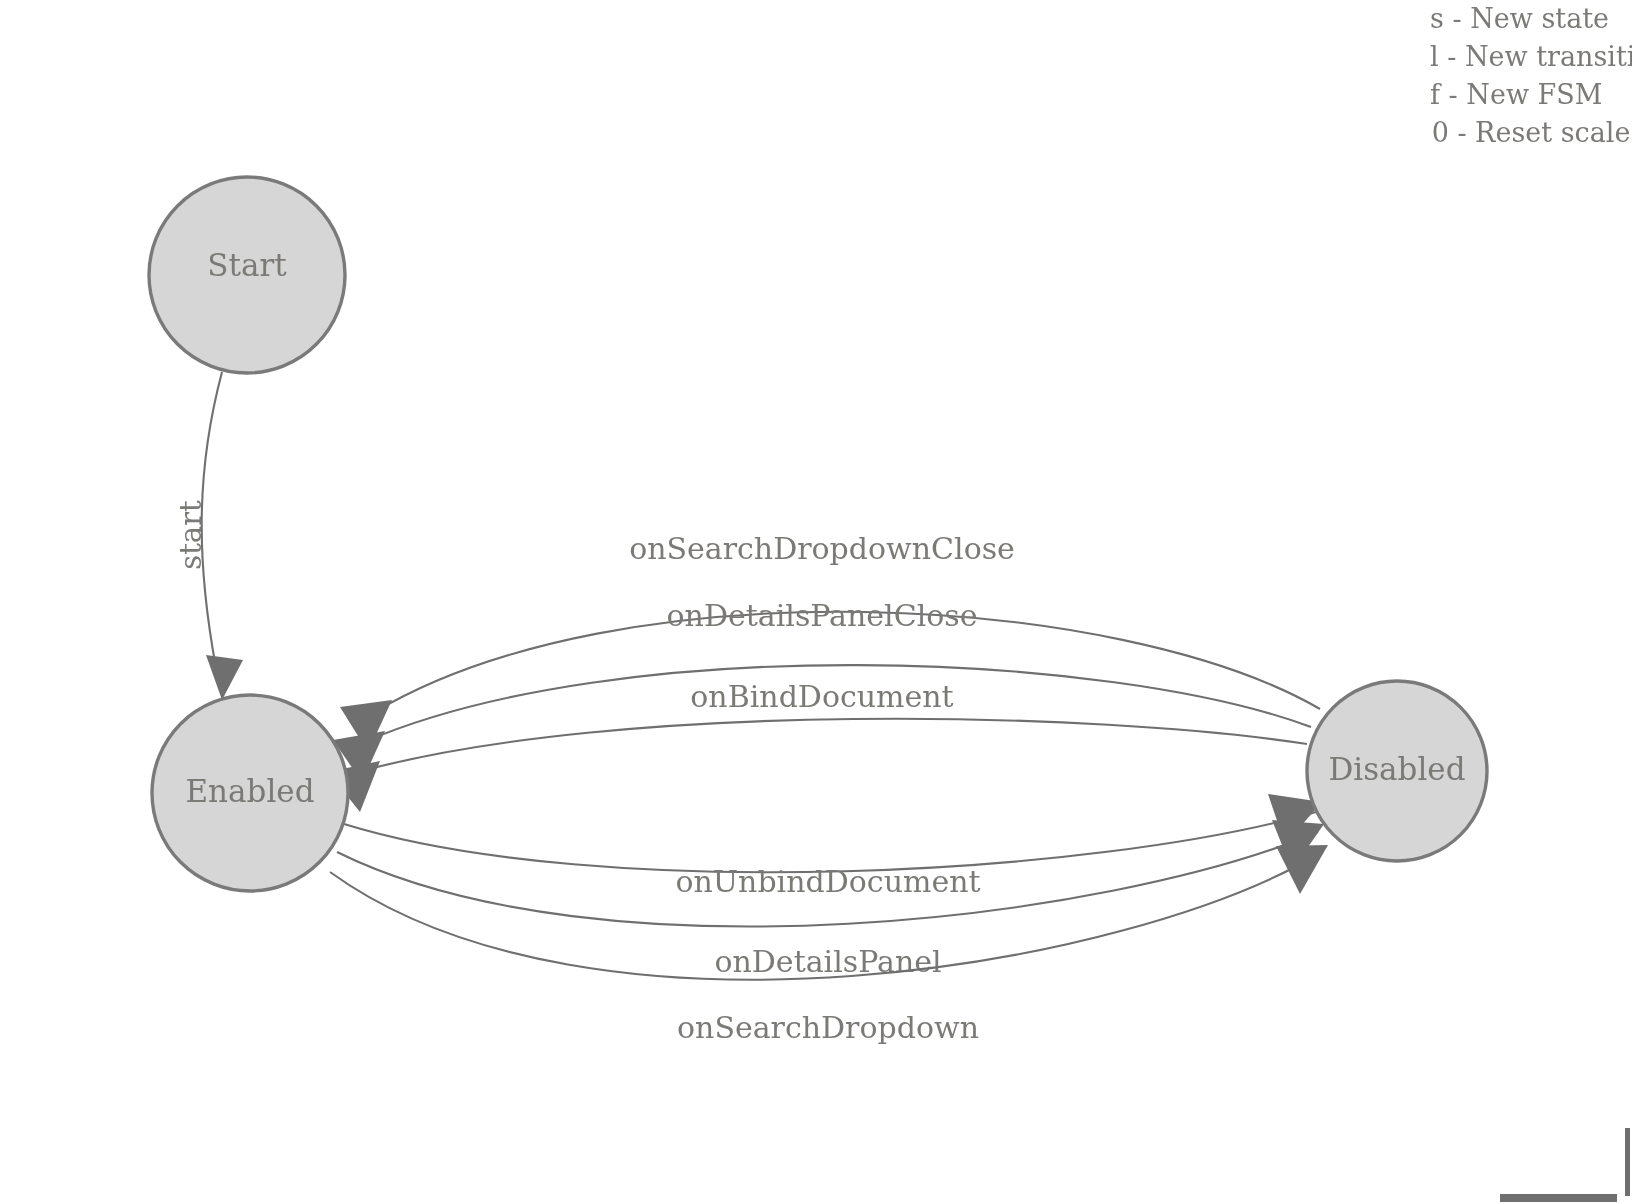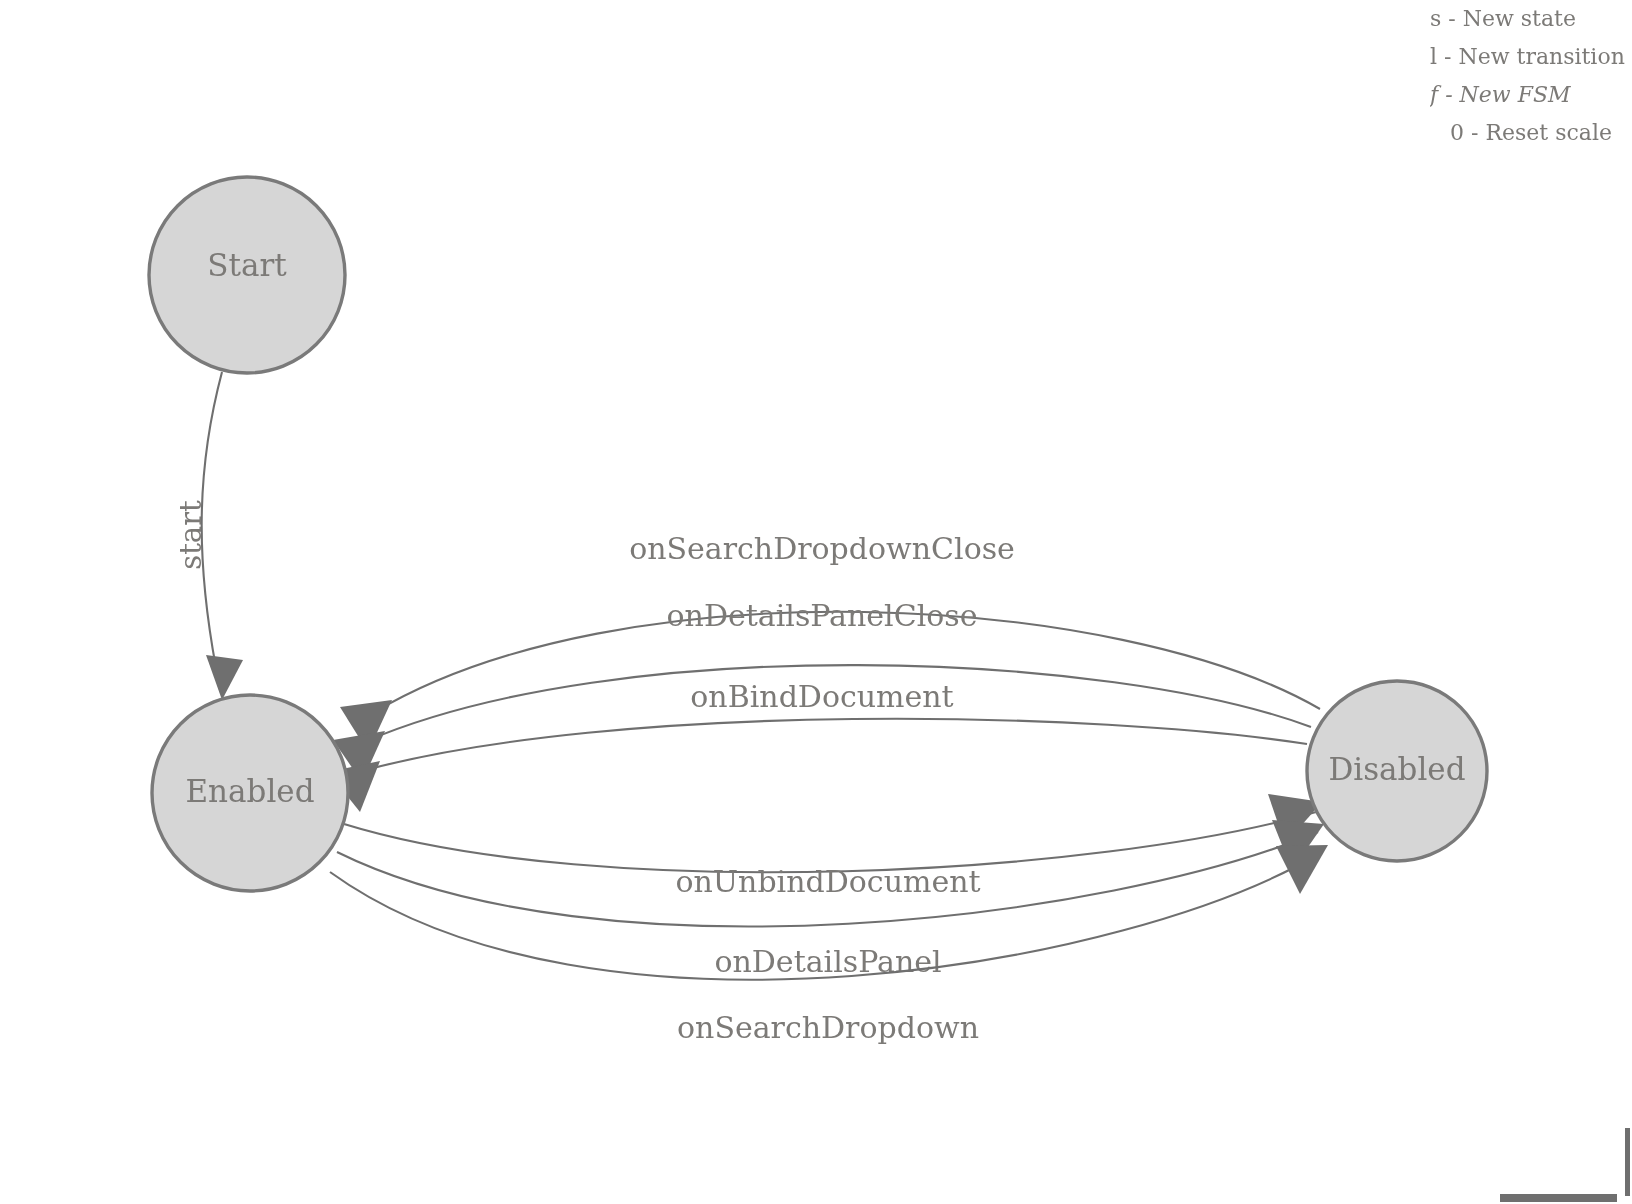--- a/index.html
+++ b/index.html
@@ -69,21 +69,21 @@
     position: absolute;
     top: 0px;
     left: 1430px;
     width: 202px;
     overflow: hidden;
     white-space: nowrap;
     pointer-events: none;
   }
   .help-line {
     font-family: "DejaVu Serif", "Liberation Serif", serif;
-    font-size: 22px;
+    font-size: 27px;
     line-height: 38px;
     color: #7c7a77;
     white-space: nowrap;
   }
 
   
   #scrollbar-horizontal-track {
     position: absolute;
     left: 0;
     bottom: 0;
@@ -178,21 +178,21 @@
     <g>
       <circle class="node-circle" cx="1397" cy="771" r="90" style="fill: rgb(214, 214, 214); stroke: rgb(122, 122, 122);"></circle>
       <text class="node-label" x="1397" y="771" id="label-n3" style="fill: rgb(124, 122, 119);">Disabled</text>
     </g>
 
   </svg>
 
   <div id="help-overlay">
     <div class="help-line" style="color: rgb(124, 122, 119);">s - New state</div>
     <div class="help-line" style="color: rgb(124, 122, 119);">l - New transition</div>
-    <div class="help-line" style="color: rgb(124, 122, 119); font-style: italic;">f - New FSM</div>
+    <div class="help-line" style="color: rgb(124, 122, 119);">f - New FSM</div>
     <div class="help-line" style="color: rgb(124, 122, 119); text-align: center;">0 - Reset scale</div>
   </div>
 
   <div id="scrollbar-horizontal-track">
     <div id="scrollbar-horizontal-thumb"></div>
   </div>
   <div id="scrollbar-vertical-track">
     <div id="scrollbar-vertical-thumb"></div>
   </div>
 

